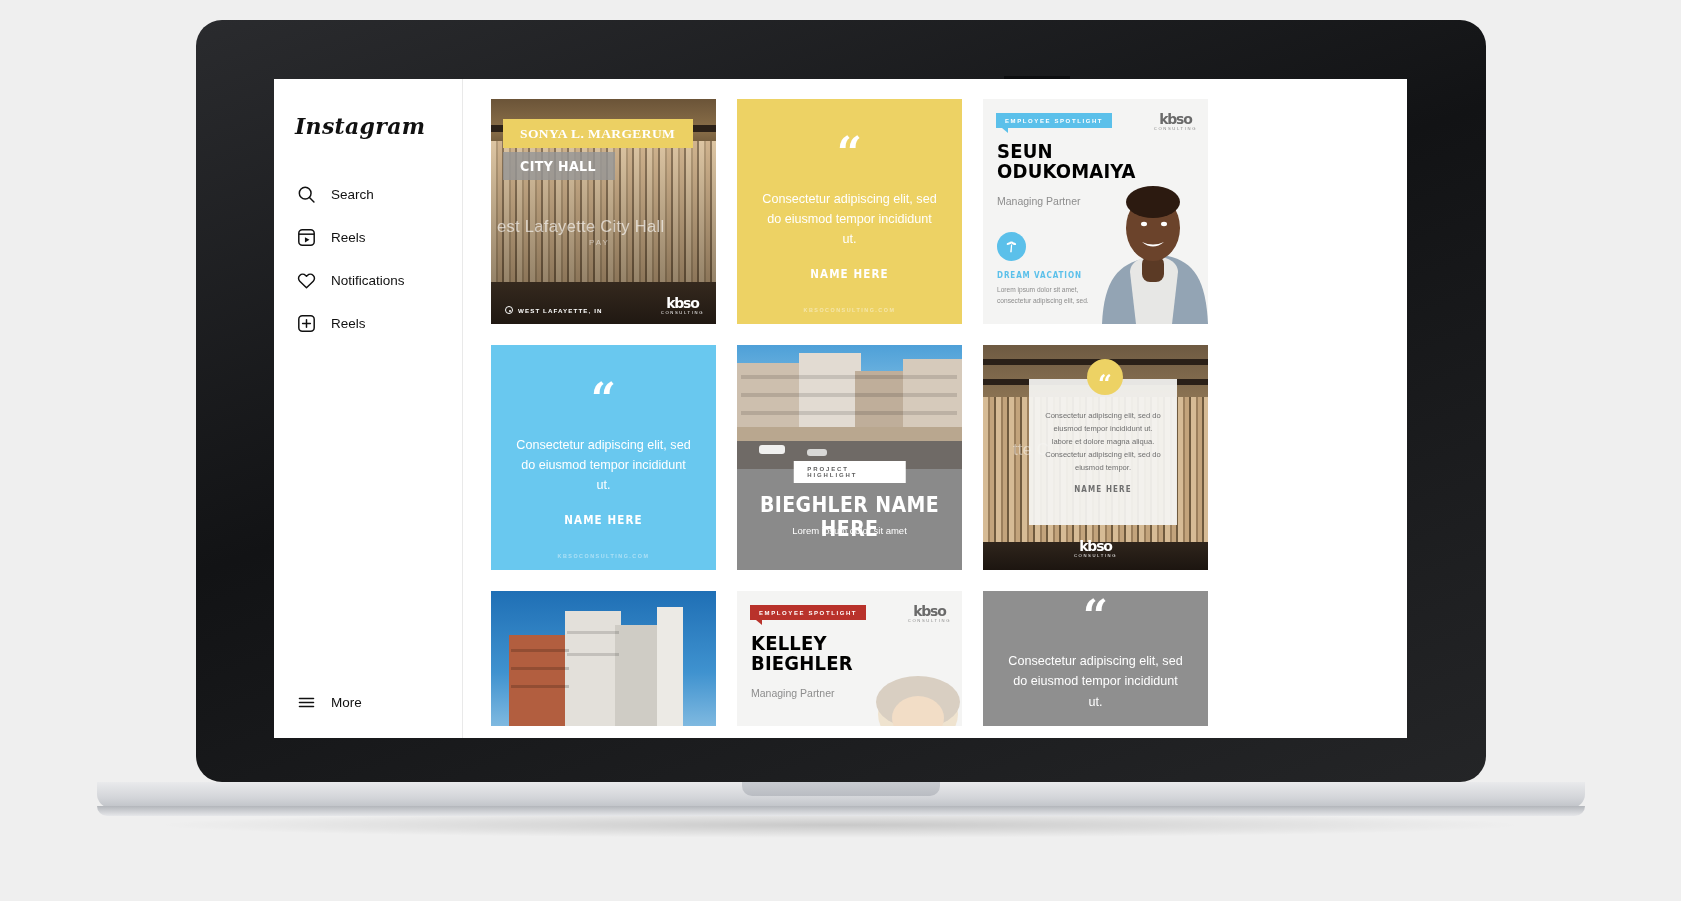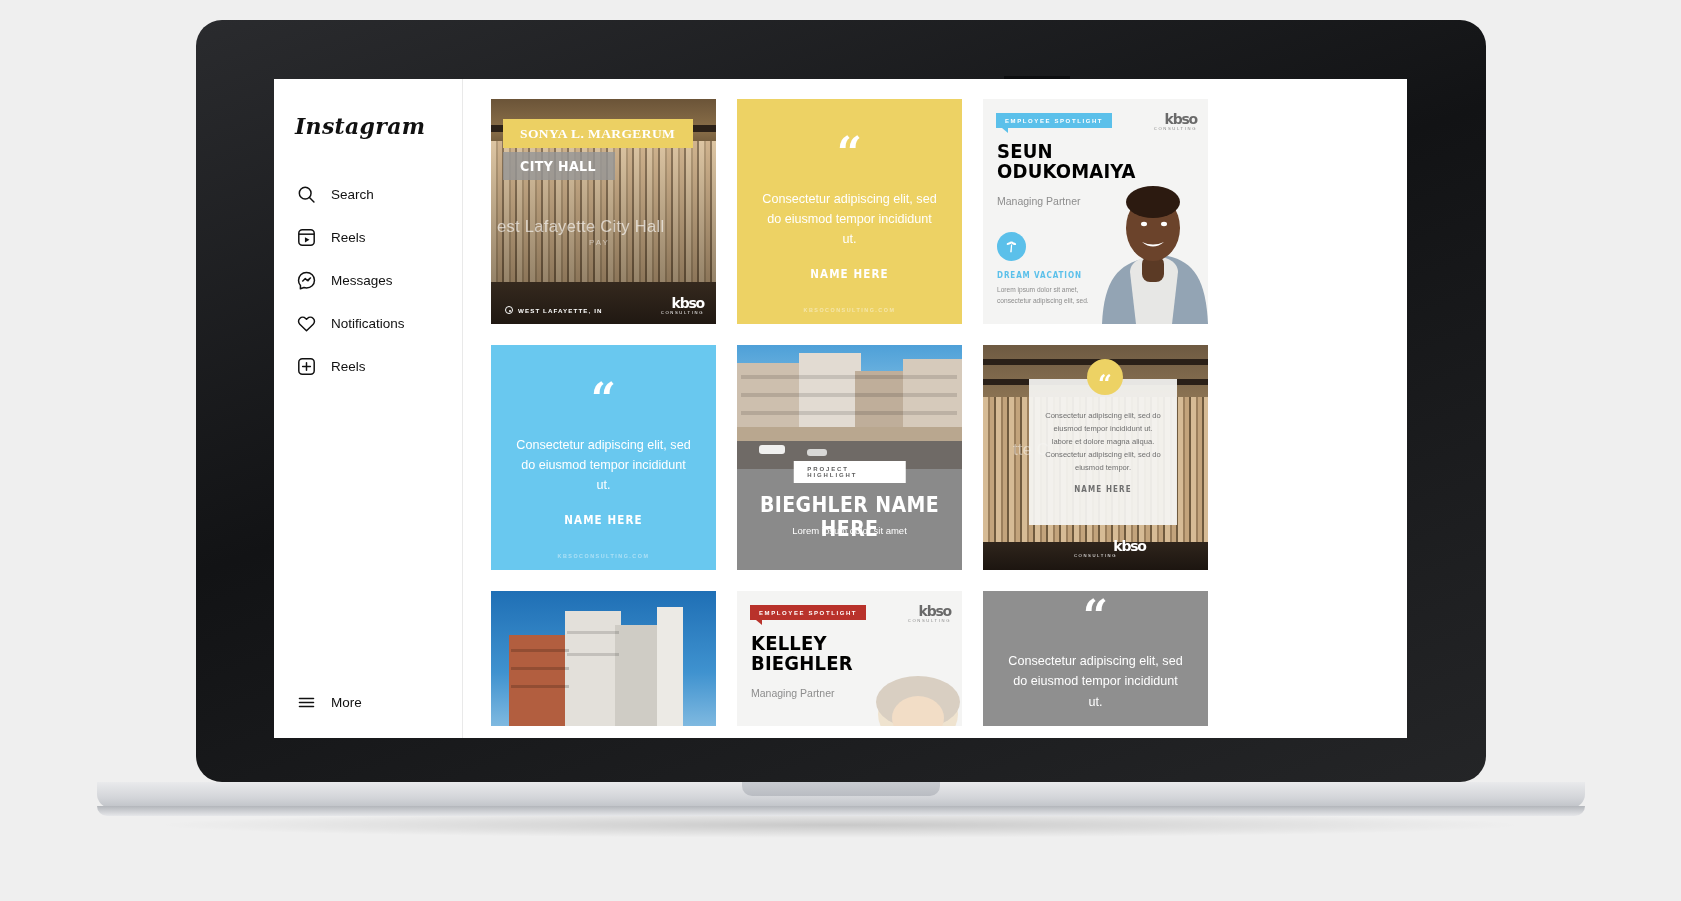--- a/index.html
+++ b/index.html
@@ -120,21 +120,21 @@
     position:absolute; left:14px; bottom:10px; display:flex; align-items:center; gap:5px;
     color:#fff; font-size:6.2px; letter-spacing:1.1px; font-weight:600;
   }
   .ch-loc .pin{ width:8px; height:8px; border:1px solid #fff; border-radius:50%; position:relative; }
   .ch-loc .pin:after{ content:""; position:absolute; left:2.5px; top:2.5px; width:2px; height:2px; background:#fff; border-radius:50%; }
   .kbso-logo{
     position:absolute; right:12px; bottom:9px; text-align:center; line-height:1;
   }
   .kbso-logo .kb{
     font-family:"DejaVu Sans", sans-serif; font-weight:700; font-size:14px;
-    color:#fff; letter-spacing:-1.2px;text-align:right;
+    color:#fff; letter-spacing:-1.2px;
   }
   .kbso-logo .cs{ font-size:4.2px; letter-spacing:1.6px; color:#fff; margin-top:1px; }
   .kbso-logo.dark .kb{ color:#6a6a6a; }
   .kbso-logo.dark .cs{ color:#8a8a8a; }
 
   
   .p-quote{ display:flex; flex-direction:column; align-items:center; justify-content:center; text-align:center; padding:0 22px; }
   .p-quote .qmark{
     font-family:"DejaVu Serif", serif; font-size:44px; line-height:.55;
     color:#fff; margin-bottom:22px; font-weight:700;
@@ -285,29 +285,20 @@
             <span class="ig-icon">
               <svg width="21" height="21" viewBox="0 0 24 24" fill="none" stroke="#111" stroke-width="1.7" stroke-linejoin="round">
                   <rect x="3.2" y="3.2" width="17.6" height="17.6" rx="4"></rect>
                   <line x1="3.4" y1="8.2" x2="20.6" y2="8.2"></line>
                   <polygon points="10.2,11.6 15.4,14.6 10.2,17.6" fill="#111" stroke="none"></polygon>
                 </svg>
             </span>
             <span>Reels</span>
           </div>
 
-          <div class="ig-nav-item">
-            <span class="ig-icon">
-              <svg width="21" height="21" viewBox="0 0 24 24" fill="none" stroke="#111" stroke-width="1.7" stroke-linejoin="round">
-                  <path d="M12 2.9c5.2 0 9.1 3.8 9.1 8.8 0 5-3.9 8.8-9.1 8.8-1 0-2-.15-2.9-.43L5 21.4l.1-3.6A8.6 8.6 0 0 1 2.9 11.7C2.9 6.7 6.8 2.9 12 2.9z"></path>
-                  <polyline points="7.2,13.2 10.6,9.6 12.9,12 16.6,9 13.2,12.8" stroke-width="1.6"></polyline>
-                </svg>
-            </span>
-            <span>Messages</span>
-          </div>
 
           <div class="ig-nav-item">
             <span class="ig-icon">
               <svg width="21" height="21" viewBox="0 0 24 24" fill="none" stroke="#111" stroke-width="1.7" stroke-linejoin="round">
                   <path d="M12 20.3 4.3 12.8a4.6 4.6 0 0 1 0-6.6 4.8 4.8 0 0 1 6.7 0l1 1 1-1a4.8 4.8 0 0 1 6.7 0 4.6 4.6 0 0 1 0 6.6z"></path>
                 </svg>
             </span>
             <span>Notifications</span>
           </div>
 

